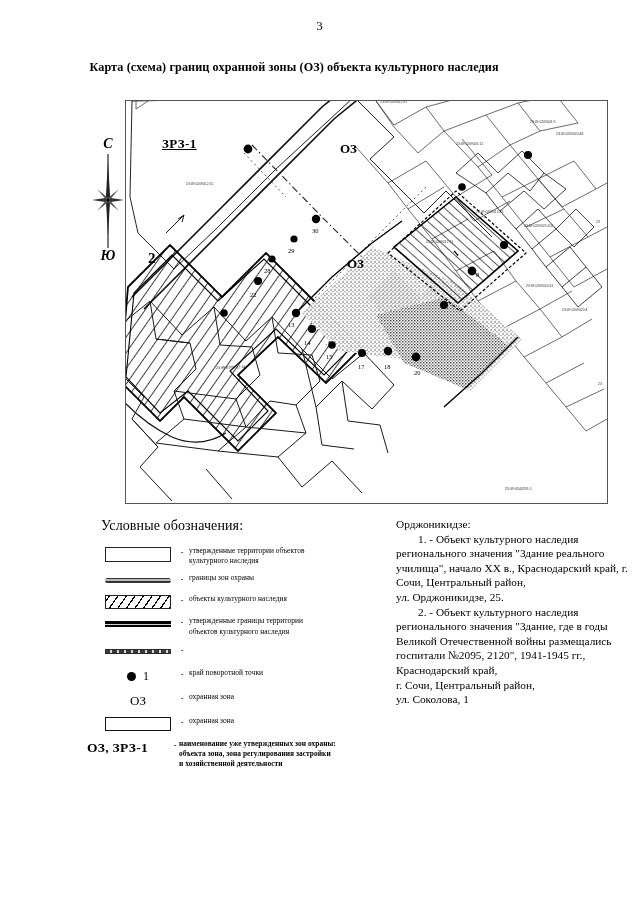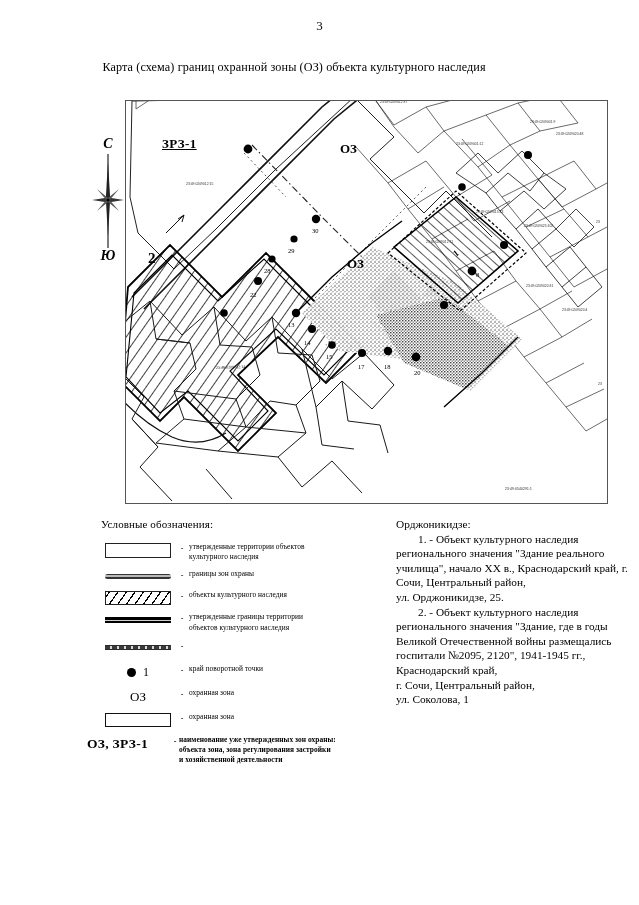--- a/index.html
+++ b/index.html
@@ -26,21 +26,21 @@
     font-size: 13px;
     font-family: "Liberation Serif", serif;
   }
   .doc-title {
     position: absolute;
     top: 60px;
     left: 0;
     width: 588px;
     text-align: center;
     font-size: 12.2px;
-    font-weight: normal;
+    font-weight: bold;
     letter-spacing: .1px;
     font-family: "Liberation Serif", serif;
   }
 
   
   .map-frame {
     position: absolute;
     left: 125px;
     top: 100px;
     width: 483px;
@@ -92,21 +92,21 @@
   }
 
   
   .legend {
     position: absolute;
     left: 101px;
     top: 518px;
     width: 290px;
   }
   .legend-title {
-    font-size: 11px;
+    font-size: 14px;
     font-family: "Liberation Serif", serif;
     margin-bottom: 12px;
     letter-spacing: .1px;
   }
   .legend-row {
     display: flex;
     align-items: flex-start;
     margin-bottom: 7px;
   }
   .legend-sym {

